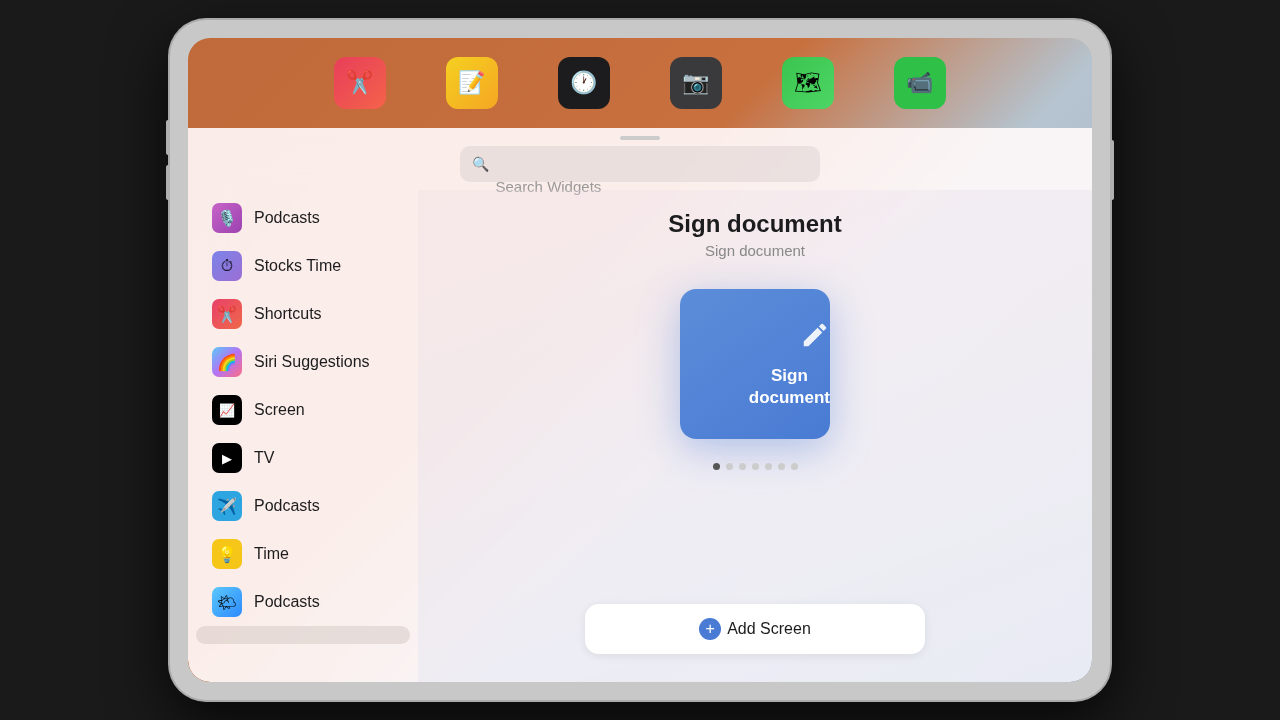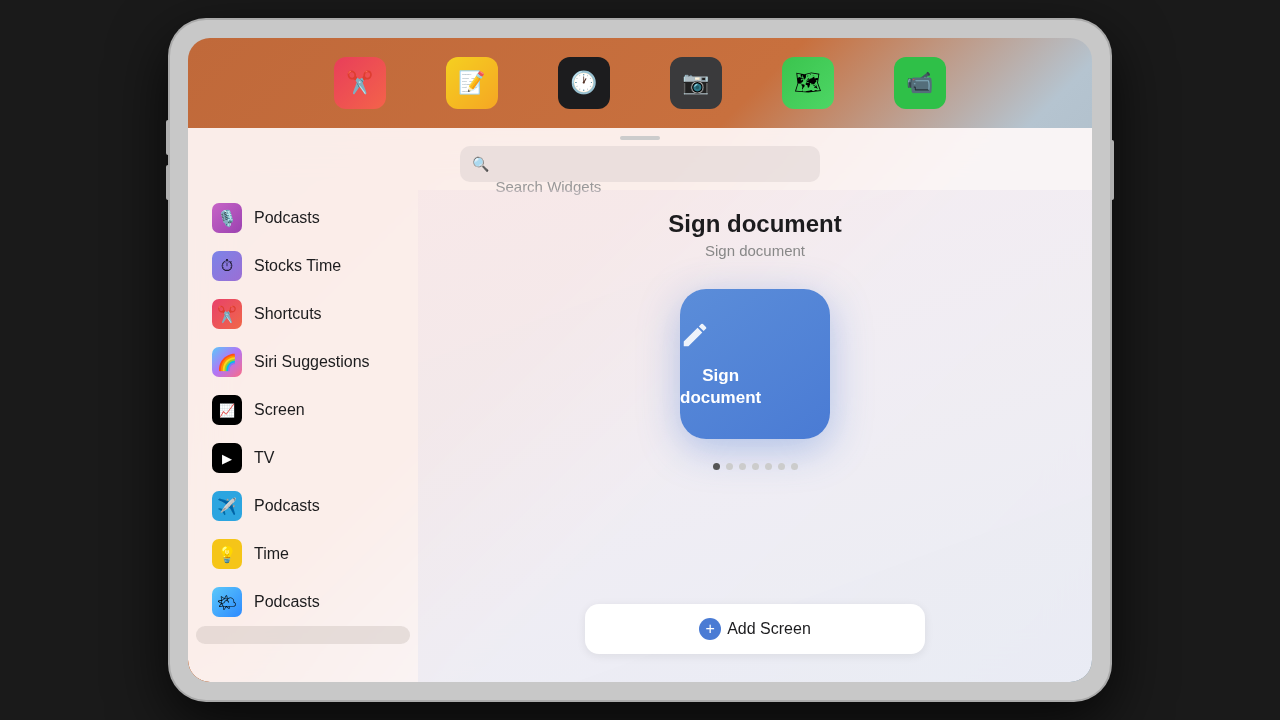--- a/index.html
+++ b/index.html
@@ -208,24 +208,24 @@
       font-size: 15px;
       color: #888;
       margin-bottom: 20px;
     }
 
     
     .widget-preview {
       width: 150px;
       height: 150px;
       background: linear-gradient(145deg, #5b8dd9, #4a7bd4);
-      border-radius: 26px;
+      border-radius: 16px;
       display: flex;
       flex-direction: column;
-      align-items: flex-start;
+      align-items: flex-end;
       justify-content: center;
       gap: 8px;
       box-shadow: 0 10px 40px rgba(74, 123, 212, 0.4);
       margin-bottom: 24px;
       margin-top: 10px;
     }
 
     .widget-sign-icon {
       font-size: 28px;
       color: white;

